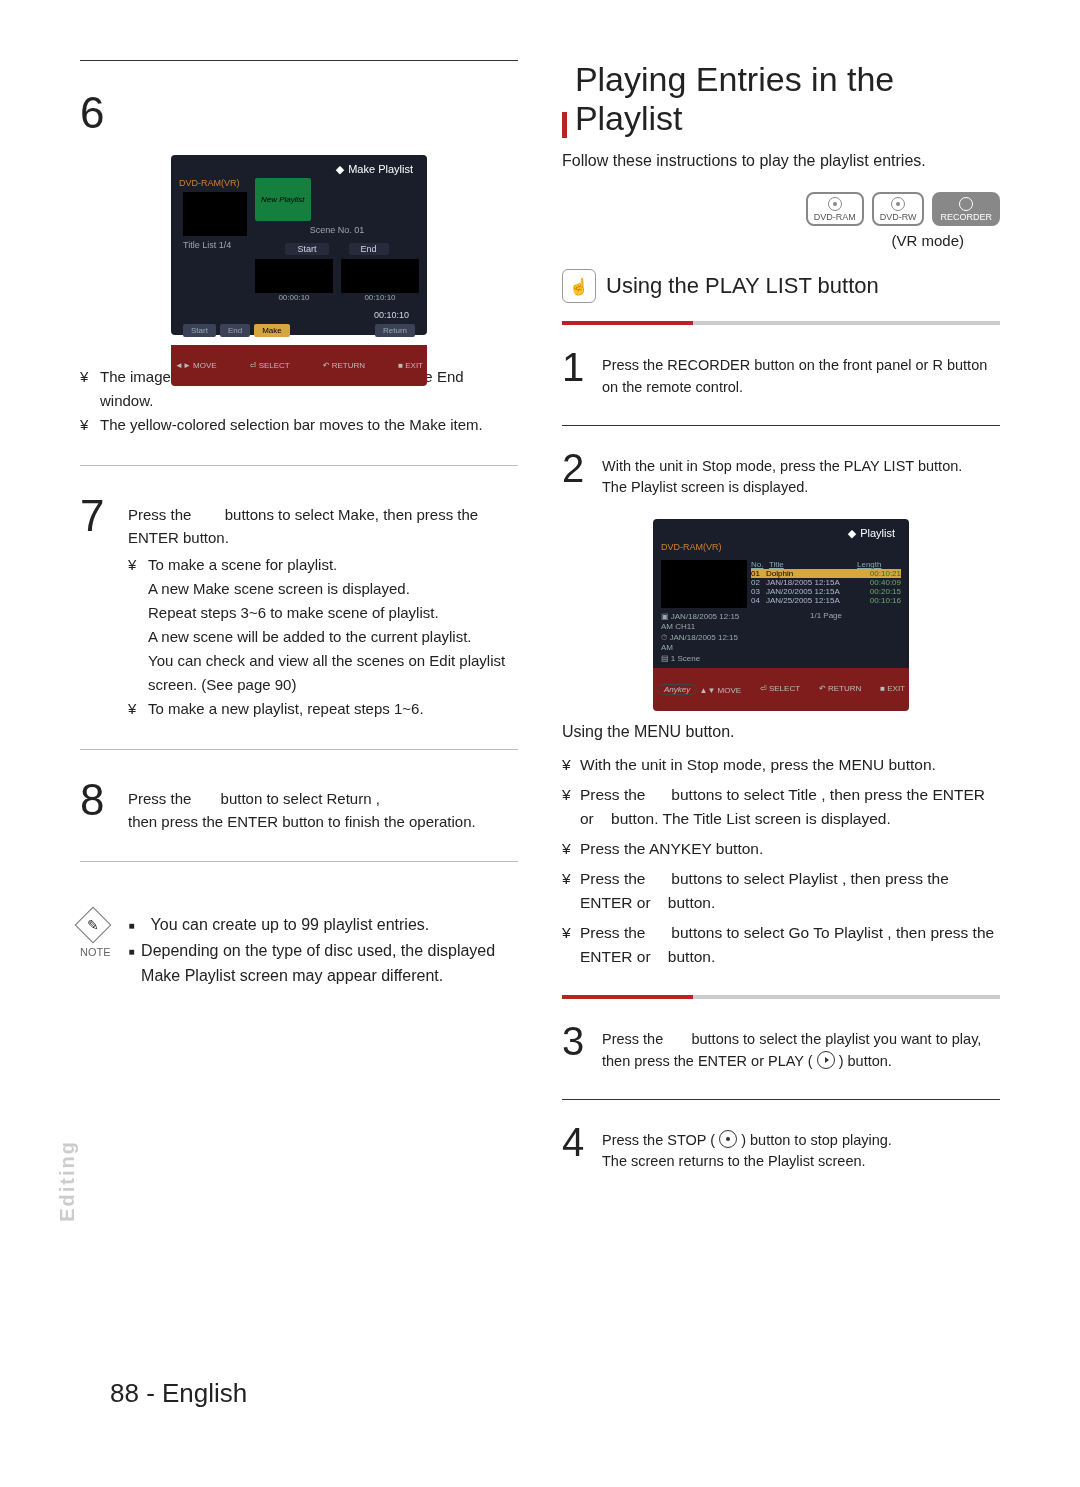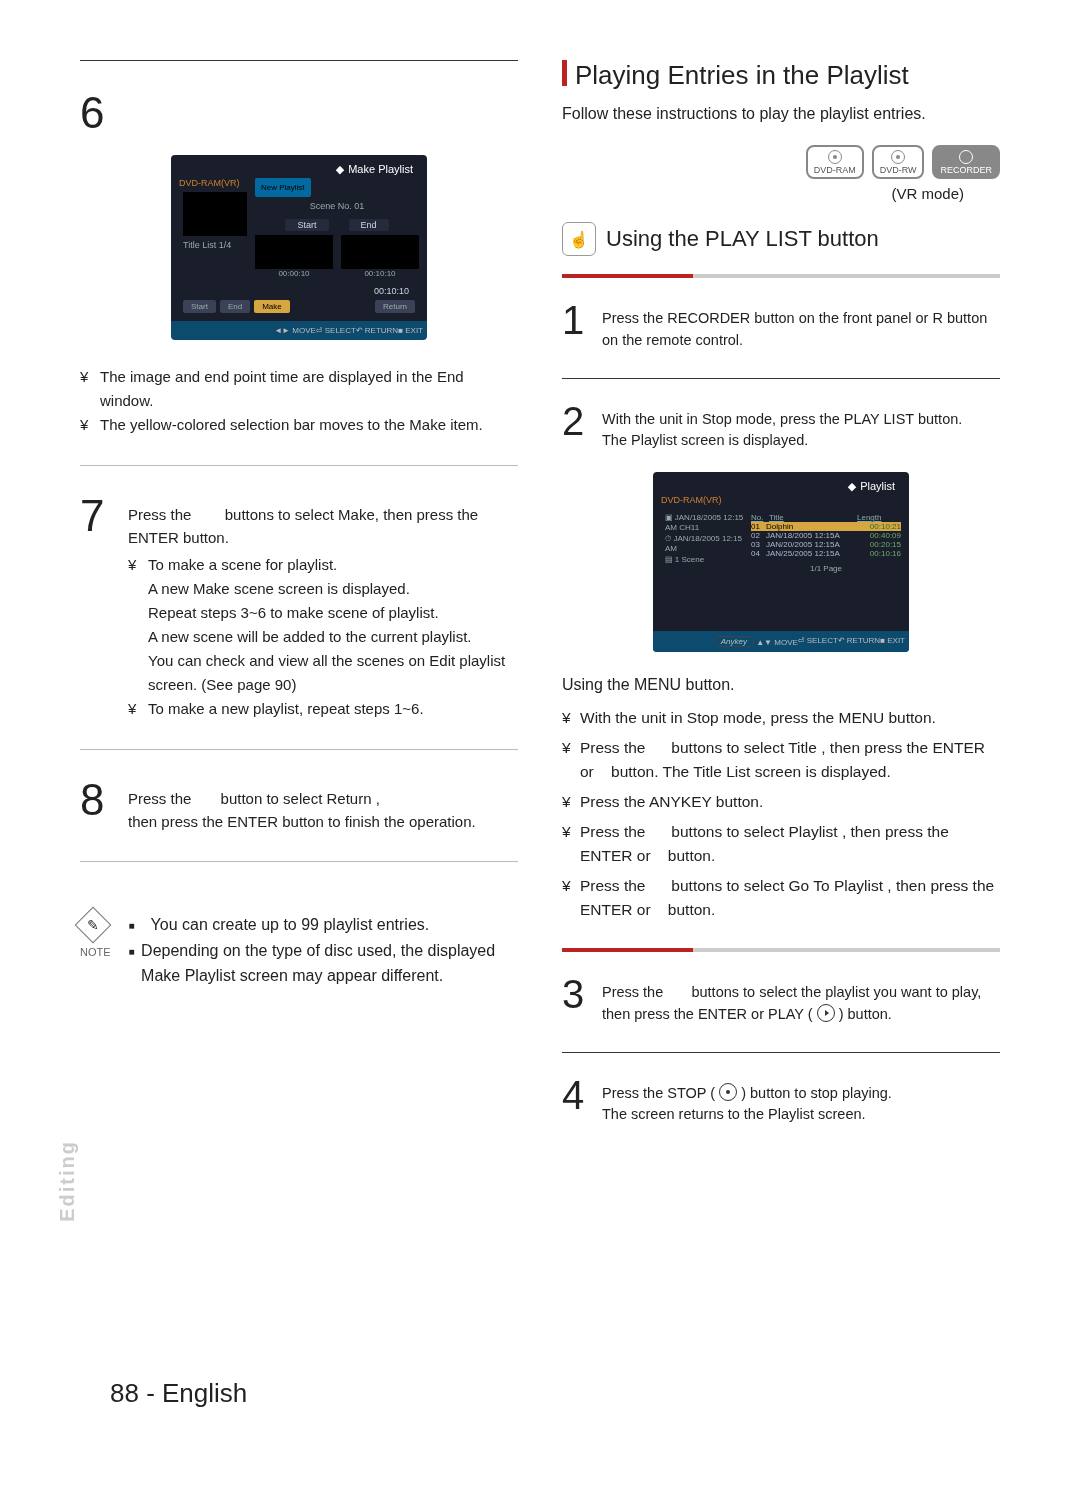--- a/index.html
+++ b/index.html
@@ -36,24 +36,24 @@
   .sh-startend { display:flex; gap:20px; justify-content:center; font-size:9px; }
   .sh-startend span{ background:#262b3c; padding:1px 12px; border-radius:2px;}
   .sh-thumb{ width:64px; height:44px; background:#000; margin:4px 0 4px 4px;}
   .sh-title{ font-size:9px; color:#9aa; margin-left:4px;}
   .sh-timeline{height:4px;background:#3b4258;margin:4px 6px;border-radius:2px;}
   .sh-bar{height:100%;width:6%;background:#d08030;}
   .sh-btns{display:flex;gap:4px;padding:4px;}
   .sh-btns span{background:#3b4258;padding:2px 8px;border-radius:2px;font-size:8px;color:#9aa;}
   .sh-btns .sel{background:#d6a640;color:#000;}
   .sh-total{ text-align:right; font-size:9px; color:#cfd4e6; padding-right:10px;}
-  .sh-foot{display:flex;justify-content:flex-end;font-size:8px;color:#bbb;background:#0c4a6e;margin:4px -8px -6px -8px;padding:5px 4px;border-radius:0 0 4px 4px;}
+  .sh-foot{display:flex;justify-content:space-between;font-size:8px;color:#bbb;background:#7f1d1d;margin:4px -8px -6px -8px;padding:16px 4px;border-radius:0 0 4px 4px;}
 
   .sh2-body{flex:1;display:flex;gap:4px;margin-top:4px;}
-  .sh2-left{flex:0 0 86px;display:flex;gap:4px;}
+  .sh2-left{flex:0 0 86px;display:flex;flex-direction:column;gap:4px;}
   .sh2-thumb{height:48px;background:#000;}
   .sh2-info{font-size:8px;color:#9aa;line-height:1.3;}
   .sh2-table{flex:1;font-size:8px;}
   .sh2-th{display:flex;color:#8aa;gap:0;text-decoration:underline;}
   .sh2-th span:nth-child(1){width:18px;}
   .sh2-th span:nth-child(2){flex:1;}
   .sh2-th span:nth-child(3){width:44px;}
   .sh2-row{display:flex;color:#aab8cf;}
   .sh2-row span:nth-child(1){width:15px;text-align:left;}
   .sh2-row span:nth-child(2){flex:1;}
@@ -71,21 +71,21 @@
   .note-items .sq { width:22px; font-size:10px; padding-top:6px; }
 
   .section-tab {
     writing-mode: vertical-rl; transform: rotate(180deg);
     font-weight:bold; color:#ccc; font-size:20px; letter-spacing:2px;
     position:absolute; left:56px; top:1140px;
   }
   .page-footer { position:absolute; bottom:78px; left:110px; font-size:26px;text-align:center; }
 
   
-  .h2 { font-size:26px; margin-bottom:14px; display:flex; align-items:flex-start; gap:8px;}
+  .h2 { font-size:34px; margin-bottom:14px; display:flex; align-items:flex-end; gap:8px;}
   .h2 .accent{ width:5px; height:26px; background:#b22; display:inline-block; }
   .lead { font-size:16px; margin-bottom:22px; }
   .badges { display:flex; gap:8px; justify-content:flex-end; margin-bottom:6px; }
   .badge{ height:34px; padding:2px 6px; border:2px solid #888; border-radius:8px; font-size:9px; display:flex; flex-direction:column; align-items:center; justify-content:center; color:#555; line-height:1; }
   .badge .disc{ width:14px; height:14px; border:1px solid #888; border-radius:50%; margin-bottom:2px; position:relative;}
   .badge .disc::after{content:"";width:4px;height:4px;background:#888;border-radius:50%;position:absolute;top:4px;left:4px;}
   .badge.rec{ background:#888; color:#fff;}
   .vrmode{ text-align:right; font-size:15px; margin-bottom:20px; padding-right:36px;}
   .sub-h{ font-size:22px; margin-bottom:18px; display:flex; align-items:center; gap:10px;}
   .sub-icon{ width:34px; height:34px; border:1px solid #999; border-radius:6px; display:flex; align-items:center; justify-content:center; font-size:16px; color:#999;}
@@ -114,21 +114,21 @@
 
     <div class="screenshot">
       <div class="sh-top"><span class="dia">◆</span><span>Make Playlist</span></div>
       <div style="display:flex;gap:6px;">
         <div style="flex:0 0 70px;">
           <div class="sh-dvd">DVD-RAM(VR)</div>
           <div class="sh-thumb"></div>
           <div class="sh-title">Title List 1/4</div>
         </div>
         <div style="flex:1;">
-          <div style="background:#0369a1;color:#000;font-size:8px;padding:5px 6px;border-radius:2px;display:inline-block;margin-bottom:4px;"><span>New Playlist</span></div>
+          <div style="background:#15803d;color:#000;font-size:8px;padding:17px 6px;border-radius:2px;display:inline-block;margin-bottom:4px;font-style:italic;"><span>New Playlist</span></div>
           <div class="sh-scene">Scene No. 01</div>
           <div class="sh-startend">
             <span>Start</span>
             <span>End</span>
           </div>
           <div style="display:flex;gap:8px;margin-top:4px;">
             <div style="flex:1;height:34px;background:#000;"></div>
             <div style="flex:1;height:34px;background:#000;"></div>
           </div>
           <div style="display:flex;gap:8px;justify-content:space-around;font-size:8px;color:#9aa;">

